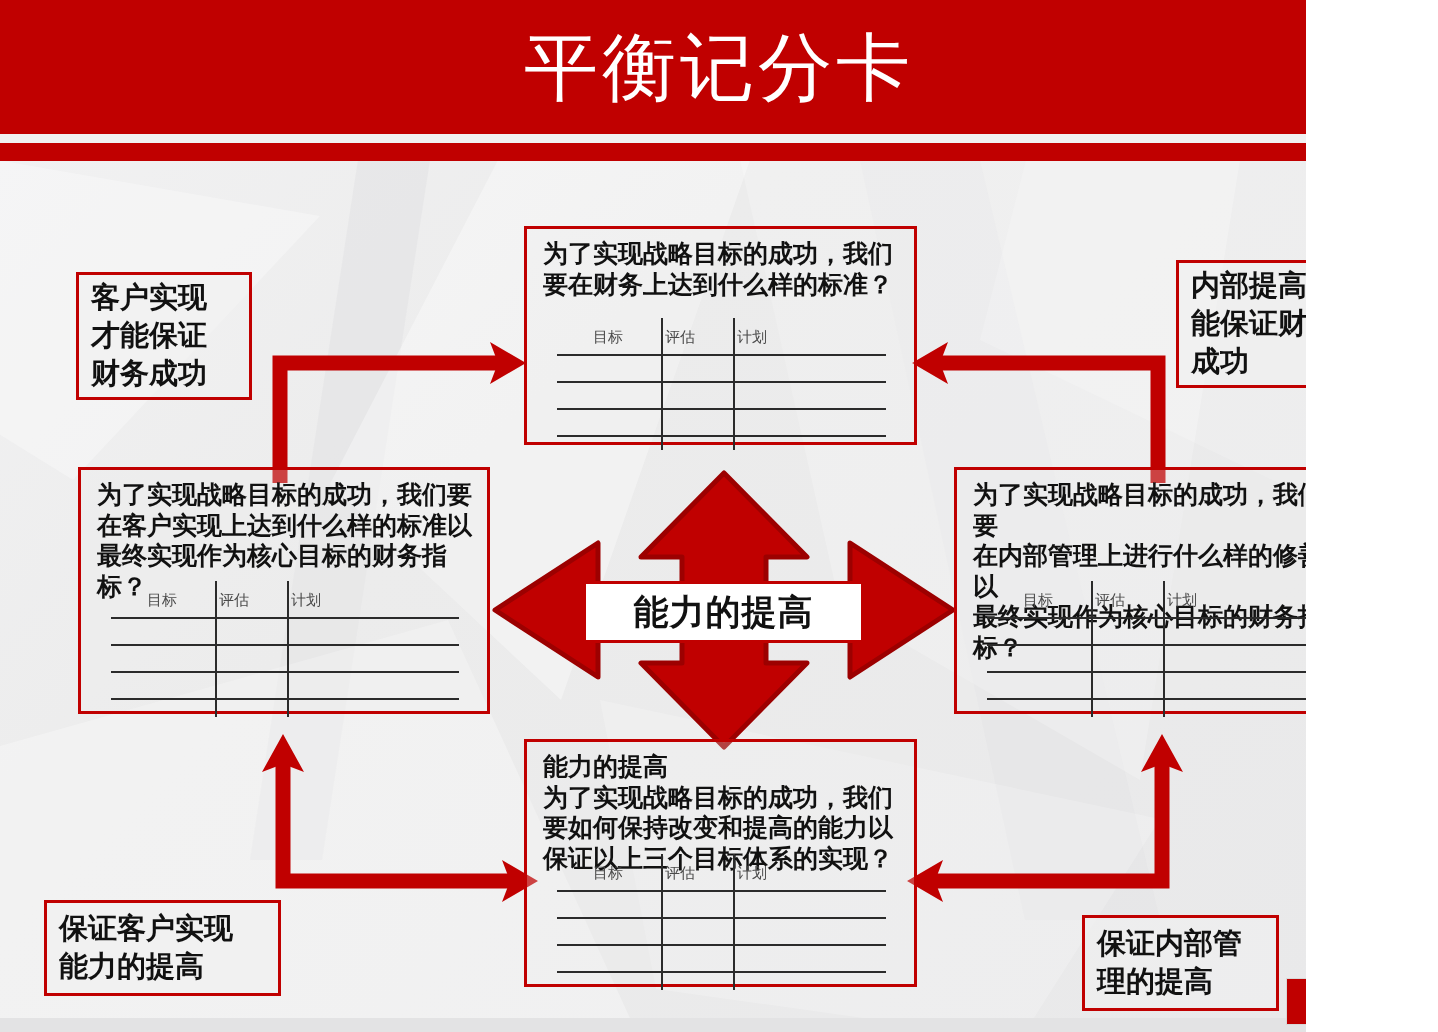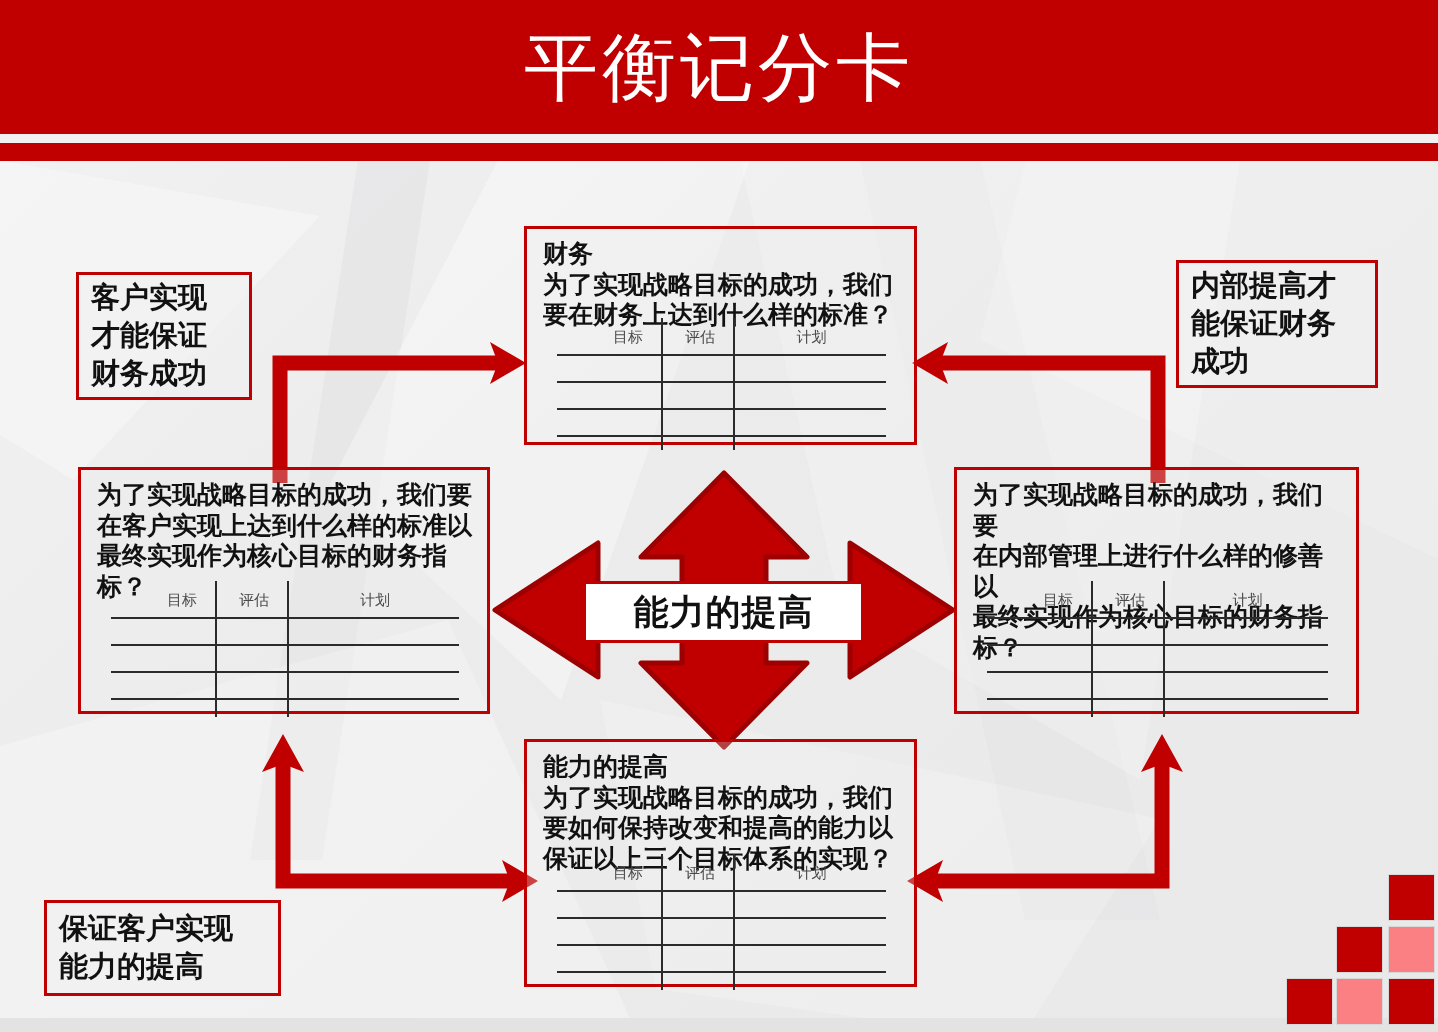--- a/index.html
+++ b/index.html
@@ -5,21 +5,21 @@
   html, body {
     margin: 0;
     padding: 0;
     background: #ffffff;
   }
   body {
     font-family: "DejaVu Sans", "Liberation Sans", sans-serif;
   }
   #slide {
     position: relative;
-    width: 1438px;
+    width: 1306px;
     height: 1032px;
     overflow: hidden;
     background: #ececed;
   }
 
   
   .bg-layer {
     position: absolute;
     inset: 0;
     overflow: hidden;
@@ -135,21 +135,20 @@
     bottom: -14px;
     width: 2px;
     background: #2b2b2b;
   }
   .mini-table .th {
     position: absolute;
     top: -2px;
     font-size: 15px;
     color: #4a4a4a;
     font-weight: 400;
-    text-align: center;
     line-height: 1;
     white-space: nowrap;
   }
 
   
   .callout {
     position: absolute;
     border: 3px solid #c00000;
     background: rgba(240,240,241,0.55);
     box-sizing: border-box;
@@ -264,21 +263,20 @@
 
   <svg id="center-arrow" viewBox="0 0 474 290">
     <polygon points="237,8 320,92 279,92 279,120 363,120 363,78 466,145 363,212 363,170 279,170 279,198 320,198 237,282 154,198 195,198 195,170 111,170 111,212 8,145 111,78 111,120 195,120 195,92 154,92" fill="#c00000" stroke="#9c0000" stroke-width="5" stroke-linejoin="round"></polygon>
   </svg>
 
   <div id="center-label">
     <span>能力的提高</span>
   </div>
 
   <div class="qbox" id="box-finance">
-    <div class="q-title">财务</div>
     <div class="q-desc multiline">为了实现战略目标的成功，我们<br>要在财务上达到什么样的标准？</div>
     <div class="mini-table">
       <div class="hline" style="top:22px;"></div>
       <div class="hline" style="top:49px;"></div>
       <div class="hline" style="top:76px;"></div>
       <div class="hline" style="top:103px;"></div>
       <div class="vline" style="left:104px;"></div>
       <div class="vline" style="left:176px;"></div>
       <div class="th" style="left:36px; width:70px;">目标</div>
       <div class="th" style="left:108px; width:70px;">评估</div>
@@ -334,20 +332,23 @@
 
   <div class="callout" id="callout-tl">
     <span class="multiline">客户实现<br>才能保证<br>财务成功</span>
   </div>
   <div class="callout" id="callout-tr">
     <span class="multiline">内部提高才<br>能保证财务<br>成功</span>
   </div>
   <div class="callout" id="callout-bl">
     <span class="multiline">保证客户实现<br>能力的提高</span>
   </div>
+  <div class="callout" id="callout-br">
+    <span class="multiline">保证内部管<br>理的提高</span>
+  </div>
 
   <div>
     <div class="sq" id="sq-0" style="left: 1388px; top: 874px; background: rgb(192, 0, 0);"></div>
     <div class="sq" id="sq-1" style="left: 1336px; top: 926px; background: rgb(192, 0, 0);"></div>
     <div class="sq" id="sq-2" style="left: 1388px; top: 926px; background: rgb(251, 128, 131);"></div>
     <div class="sq" id="sq-3" style="left: 1286px; top: 978px; background: rgb(192, 0, 0);"></div>
     <div class="sq" id="sq-4" style="left: 1336px; top: 978px; background: rgb(251, 128, 131);"></div>
     <div class="sq" id="sq-5" style="left: 1388px; top: 978px; background: rgb(192, 0, 0);"></div>
   </div>
 

